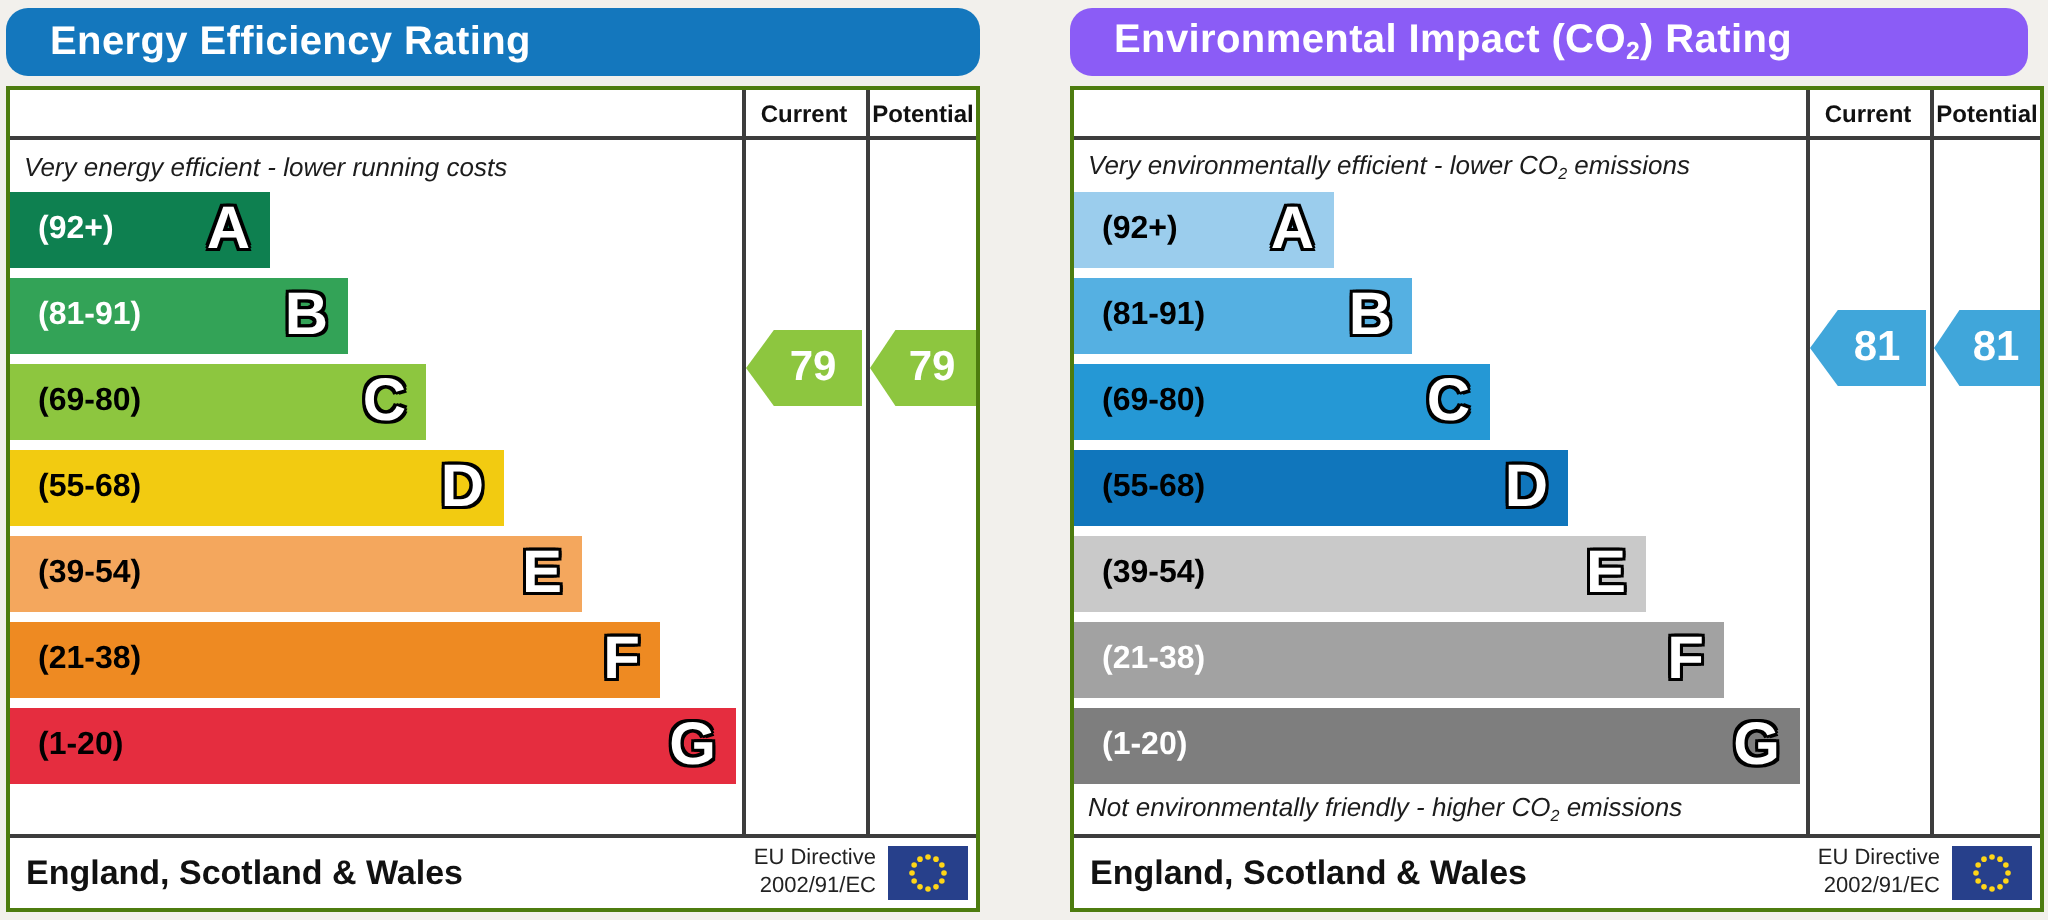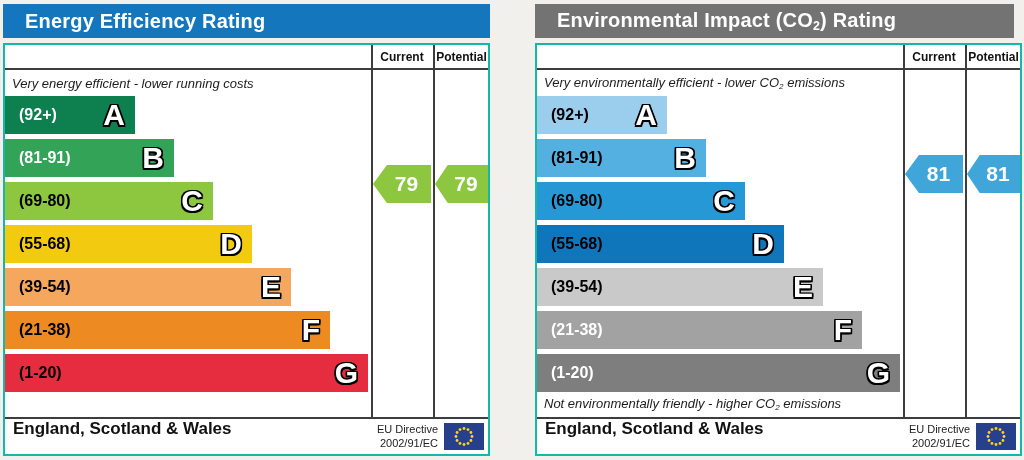--- a/index.html
+++ b/index.html
@@ -10,27 +10,27 @@
     overflow:hidden;
   }
   .chart{position:absolute;top:4px;width:487px;}
   .chart-left{left:3px;}
   .chart-right{left:535px;}
 
   .chart-header{
     height:34px;display:flex;align-items:center;
     color:#fff;font-weight:bold;font-size:20px;
     padding-left:22px;box-sizing:border-box;
-    margin-bottom:5px;letter-spacing:.2px;
+    margin-bottom:5px;letter-spacing:.2px;border-radius:11px;
   }
   .chart-right .chart-header{width:479px;}
 
   .table{
     position:relative;width:487px;height:413px;
-    border:2px solid #14b8a6;box-sizing:border-box;
+    border:2px solid #4d7c0f;box-sizing:border-box;
     background:#fff;
   }
   .vline{position:absolute;top:0;width:2px;height:372px;background:#3d3d3d;}
   .vline.v1{left:366px;}
   .vline.v2{left:428px;}
   .colhead-row{position:absolute;left:0;top:0;right:0;height:23px;border-bottom:2px solid #3d3d3d;}
   .col-label{
     position:absolute;top:0;height:23px;display:flex;align-items:center;justify-content:center;
     font-weight:bold;font-size:12px;color:#111;
   }
@@ -62,21 +62,21 @@
     padding-left:9px;box-sizing:border-box;
   }
   .arrow.current{left:368px;width:58px;}
   .arrow.potential{left:430px;width:53px;}
   .chart-left .arrow{top:120px;}
   .chart-right .arrow{top:110px;}
 
   .footer{
     position:absolute;left:0;right:0;top:372px;bottom:0;
     border-top:2px solid #3d3d3d;
-    display:flex;justify-content:space-between;
+    display:flex;align-items:center;justify-content:space-between;
     padding:0 4px 0 8px;box-sizing:border-box;background:#fff;
   }
   .region{font-weight:bold;font-size:17px;color:#111;white-space:nowrap;}
   .footer-right{display:flex;align-items:center;gap:6px;margin-left:16px;}
   .directive{font-size:11px;color:#222;text-align:right;line-height:1.2;}
   .subscript{font-size:0.62em;vertical-align:-0.28em;}
 </style>
 </head>
 <body>
 
@@ -171,21 +171,21 @@
             <circle cx="13.07" cy="9.5" r="1.4"></circle>
               <circle cx="16" cy="6.57" r="1.4"></circle>
           </g>
         </svg>
       </span>
     </div>
   </div>
 </div>
 
 <div class="chart chart-right">
-  <div class="chart-header" style="background: #737373;">
+  <div class="chart-header" style="background: #8b5cf6;">
     <span>
       <span>Environmental Impact (CO</span><span class="subscript">2</span><span>) Rating</span>
     </span>
   </div>
   <div class="table">
     <div class="vline v1"></div>
     <div class="vline v2"></div>
     <div class="colhead-row"></div>
     <div class="col-label current">Current</div>
     <div class="col-label potential">Potential</div>

